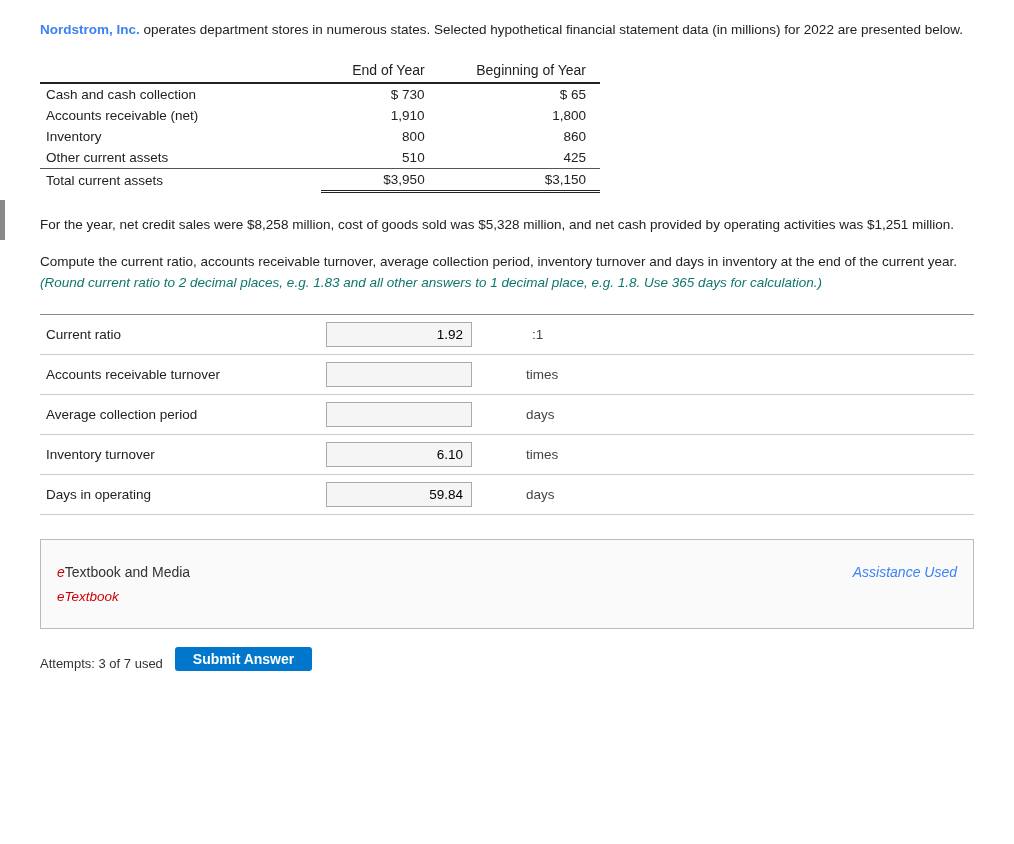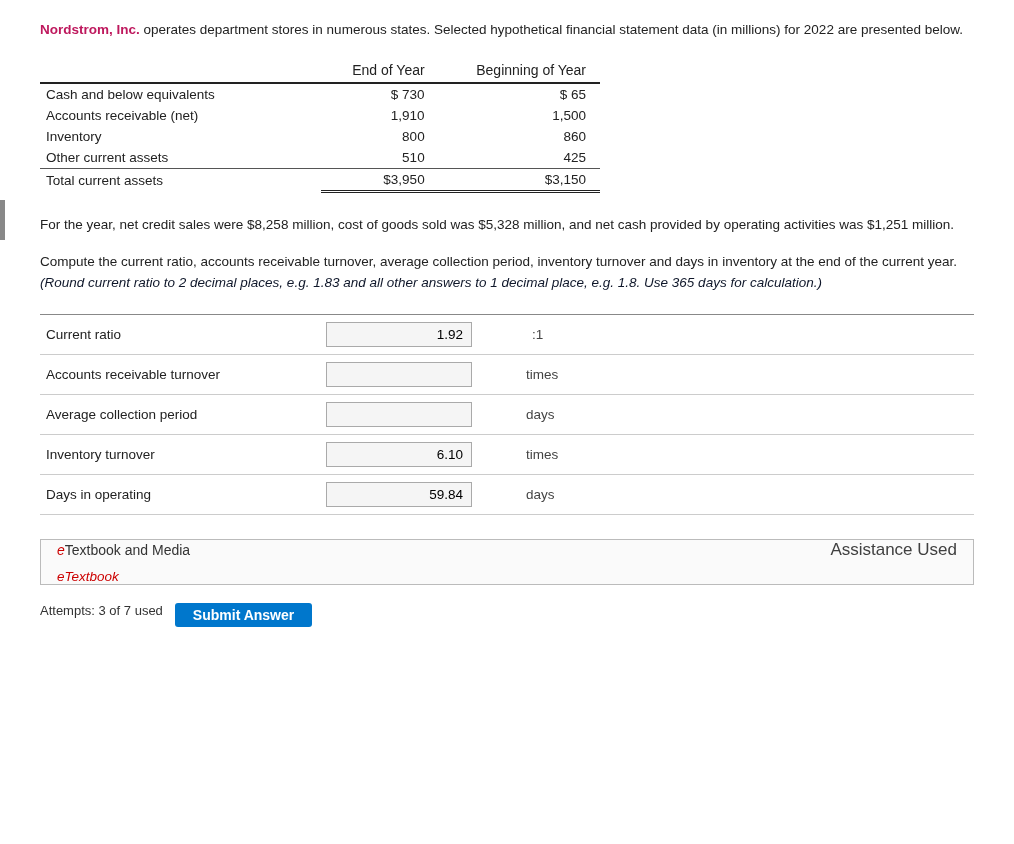--- a/index.html
+++ b/index.html
@@ -11,21 +11,21 @@
       width: 1014px;
       min-height: 844px;
       padding: 20px 40px;
     }
     .intro-text {
       line-height: 1.5;
       margin-bottom: 18px;
       font-size: 13.5px;
     }
     .company-name {
-      color: #be185d;
+      color: #3b82f6;
       font-weight: bold;
     }
     .financial-table {
       border-collapse: collapse;
       margin-bottom: 22px;
       min-width: 560px;
     }
     .financial-table th {
       font-weight: normal;
       font-size: 14px;
@@ -62,21 +62,21 @@
       font-size: 13.5px;
       line-height: 1.55;
       margin-bottom: 16px;
     }
     .instruction-text {
       font-size: 13.5px;
       line-height: 1.55;
       margin-bottom: 20px;
     }
     .italic-red {
-      color: #0f172a;
+      color: #0f766e;
       font-style: italic;
     }
     .calc-table {
       width: 100%;
       border-collapse: collapse;
       margin-bottom: 24px;
     }
     .calc-table td {
       padding: 7px 6px;
       font-size: 13.5px;
@@ -105,42 +105,43 @@
       text-align: right;
       font-size: 13.5px;
       background: #f5f5f5;
     }
     .colon-one {
       padding-left: 6px;
       font-size: 13.5px;
     }
     .etextbook-box {
       border: 1px solid #bbb;
-      padding: 0 16px;
+      padding: 24px 16px;
       margin-bottom: 18px;
       background: #fafafa;
     }
     .etextbook-header {
       display: flex;
       justify-content: space-between;
       align-items: center;
       margin-bottom: 8px;
     }
     .etextbook-title {
       font-size: 14px;
       font-weight: normal;
       color: #333;
     }
     .etextbook-title span.e-prefix {
       color: #c00;
       font-style: italic;
     }
     .assistance-used {
-      font-size: 17px;
-      color: #404040;
+      font-size: 14px;
+      color: #3b82f6;
+      font-style: italic;
     }
     .etextbook-link {
       color: #c00;
       text-decoration: none;
       font-size: 13.5px;
       font-style: italic;
     }
     .etextbook-link span.e-prefix {
       color: #c00;
     }
@@ -168,21 +169,21 @@
       color: #fff;
       border: none;
       padding: 4px 18px;
       font-size: 14px;
       cursor: pointer;
       border-radius: 3px;
       font-weight: bold;
     }
     .right-section {
       display: flex;
-      align-items: flex-start;
+      align-items: flex-end;
     }
     .left-border-bar {
       position: fixed;
       left: 0;
       top: 200px;
       width: 5px;
       height: 40px;
       background: #888;
     }
   </style>
@@ -198,28 +199,28 @@
 <table class="financial-table">
   <thead>
     <tr>
       <th></th>
       <th>End of Year</th>
       <th>Beginning of Year</th>
     </tr>
   </thead>
   <tbody id="financial-tbody">
   <tr>
-        <td>Cash and below equivalents</td>
+        <td>Cash and cash collection</td>
         <td>$ 730</td>
         <td>$ 65</td>
       </tr>
       <tr>
         <td>Accounts receivable (net)</td>
         <td>1,910</td>
-        <td>1,500</td>
+        <td>1,800</td>
       </tr>
       <tr>
         <td>Inventory</td>
         <td>800</td>
         <td>860</td>
       </tr>
       <tr class="row-other-assets">
         <td>Other current assets</td>
         <td>510</td>
         <td>425</td>

